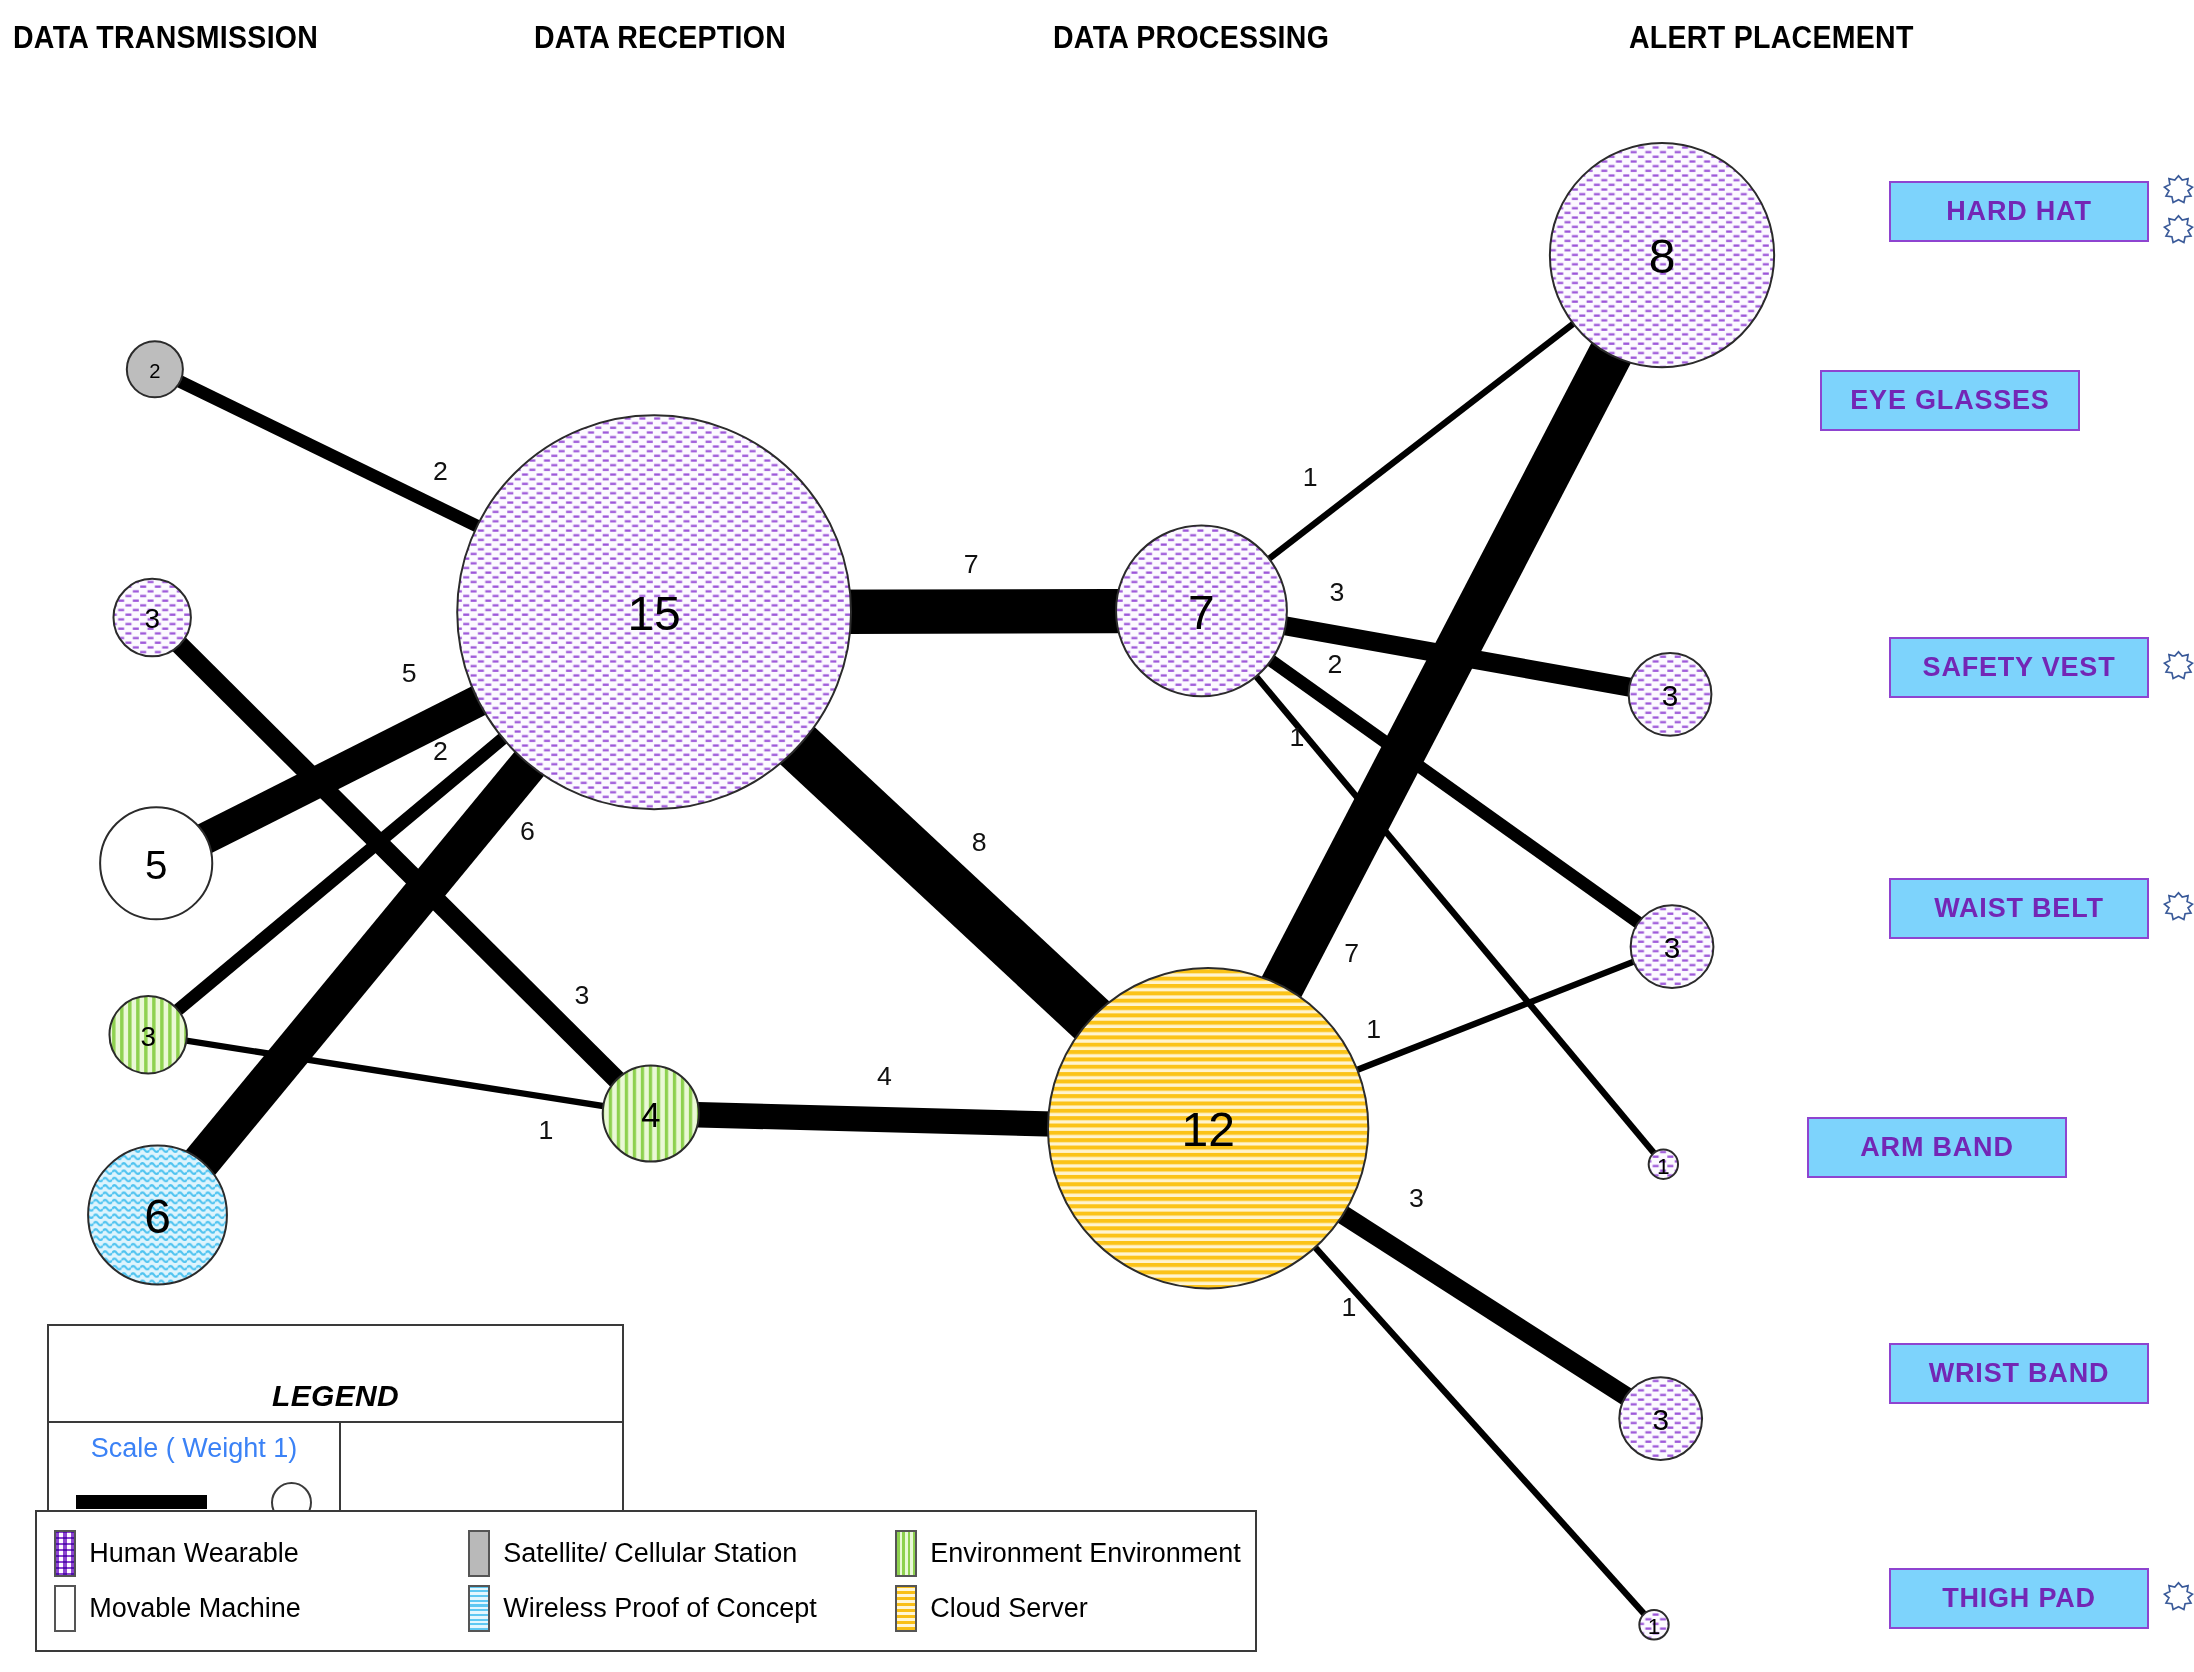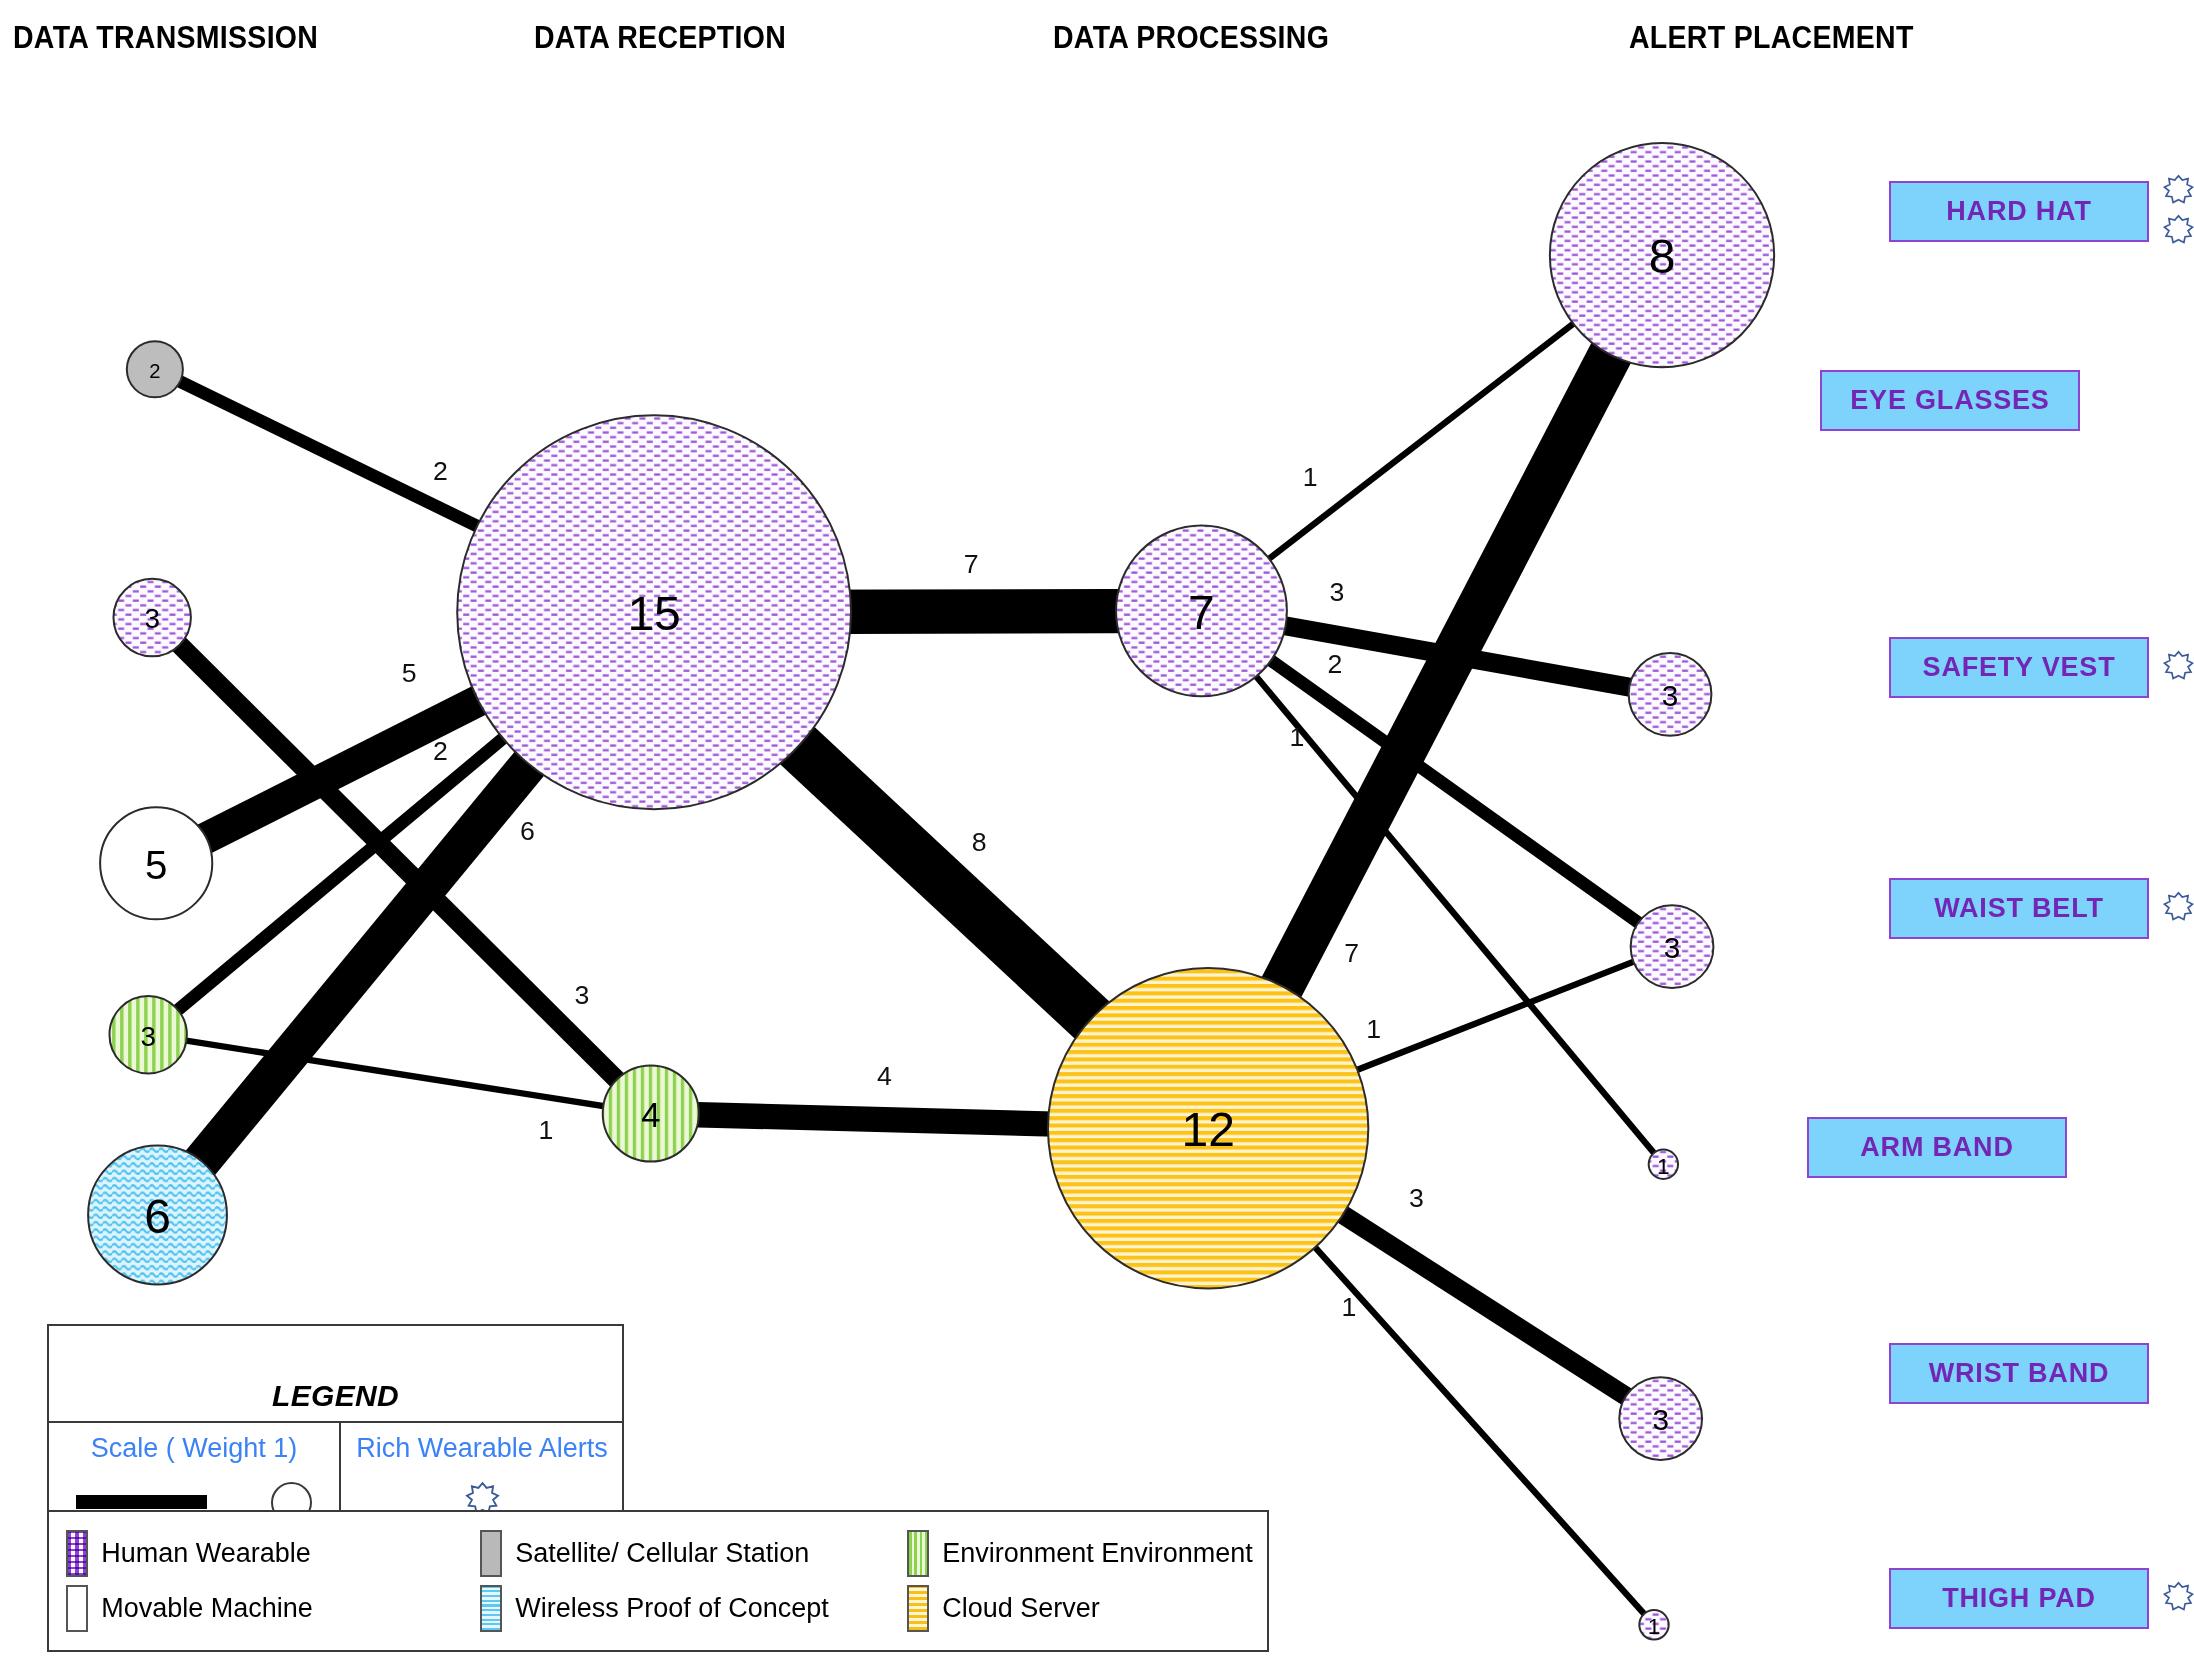--- a/index.html
+++ b/index.html
@@ -52,21 +52,21 @@
   .legend-col.first{width:292px;border-right:2.7px solid #3a3a3a;}
   .legend-col.second{width:282px;}
   .legend-col-label{font-size:27px;color:#3b82f6;text-align:center;white-space:nowrap;}
   .legend-scale-row{display:flex;align-items:center;justify-content:space-between;margin-top:17.4px;padding:0 14.7px 5.3px 14.7px;}
   .scale-bar{width:131px;height:14px;background:#000;}
   .scale-circle{width:37px;height:37px;border:2px solid #3a3a3a;border-radius:50%;background:#fff;}
   .legend-star-row{display:flex;align-items:center;justify-content:center;margin-top:14.7px;padding-bottom:4px;}
 
   
   .cat-box{
-    position:absolute;left:47px;top:1510px;width:1222px;height:142px;
+    position:absolute;left:35px;top:1510px;width:1222px;height:142px;
     border:2.7px solid #3a3a3a;background:#fff;box-sizing:border-box;
     padding:14.7px 17.4px;
   }
   .cat-grid{
     display:grid;
     grid-template-columns:414px 427px 1fr;
     grid-template-rows:1fr 1fr;
     height:100%;
     align-items:center;
   }
@@ -232,33 +232,20 @@
   <div class="legend-box">
     <div class="legend-title">LEGEND</div>
     <div class="legend-cols">
       <div class="legend-col first">
         <div class="legend-col-label">Scale ( Weight 1)</div>
         <div class="legend-scale-row">
           <div class="scale-bar"></div>
           <div class="scale-circle"></div>
         </div>
       </div>
-      <div class="legend-col second">
-        <div class="legend-col-label">Rich Wearable Alerts</div>
-        <div class="legend-star-row">
-          <span>
-            <svg width="41" height="41" viewBox="0 0 24 24">
-              <path d="M12 2.4 L14.4 5.2 L18.2 4.3 L17.6 8.1 L21.1 9.8 L18.2 12.2
-                       L20.1 15.6 L16.3 16.0 L15.5 19.8 L12 18.0 L8.5 19.8
-                       L7.7 16.0 L3.9 15.6 L5.8 12.2 L2.9 9.8 L6.4 8.1
-                       L5.8 4.3 L9.6 5.2 Z" fill="none" stroke="#3a5a99" stroke-width="1.1"></path>
-            </svg>
-          </span>
-        </div>
-      </div>
     </div>
   </div>
 
   <div class="cat-box">
     <div class="cat-grid" id="cat-grid">
         <div class="cat-item">
           <div class="swatch sw-human"></div>
           <div class="cat-label">Human Wearable</div>
         </div>
         <div class="cat-item">

